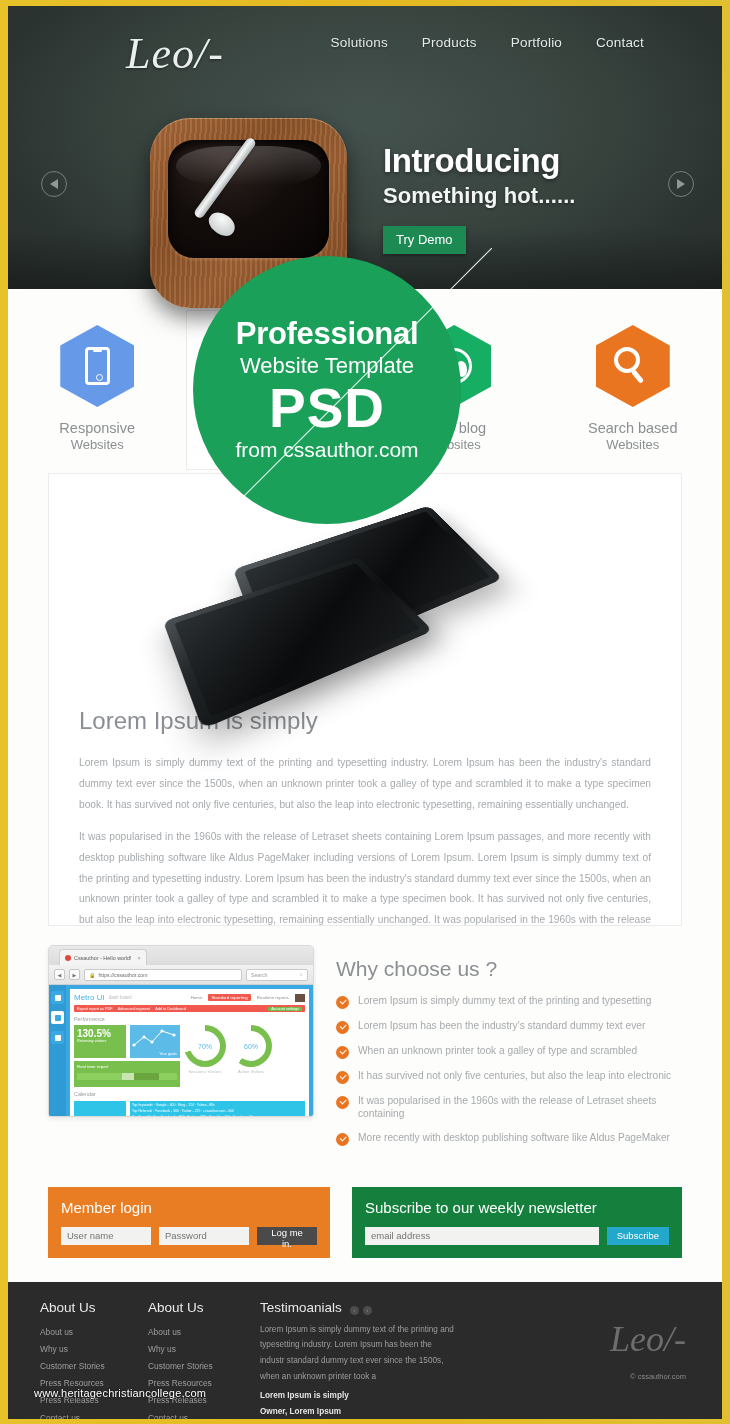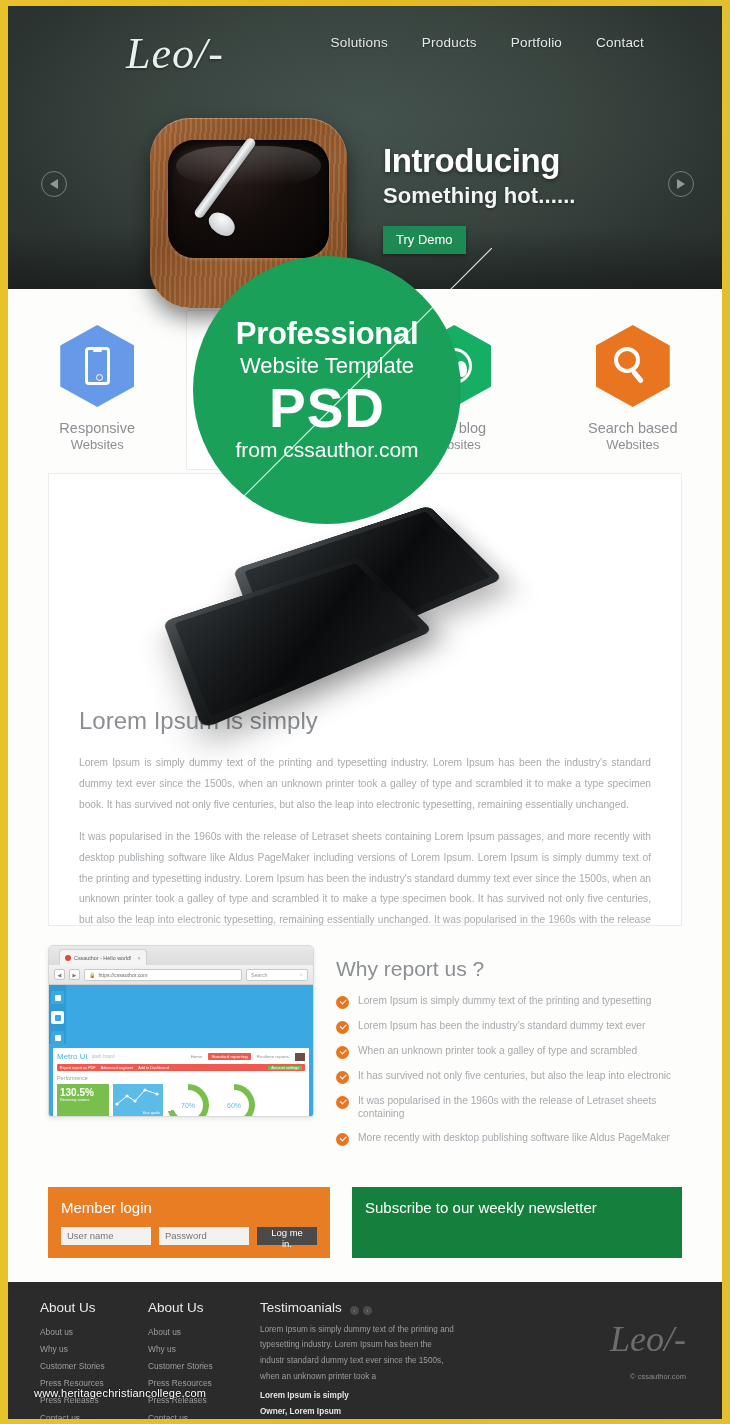--- a/index.html
+++ b/index.html
@@ -339,21 +339,21 @@
     height: 16px; background: #f4f4f4; border: 1px solid #cfcfcf; border-bottom: none;
     border-radius: 4px 4px 0 0; display: flex; align-items: center; gap: 3px;
     padding: 0 5px; font-size: 5.4px; color: #5a5a5a; max-width: 150px;
   }
   .br-tab .fav { width: 6px; height: 6px; border-radius: 50%; background: #e2473c; flex: none; }
   .br-tab .x { margin-left: 3px; color: #9a9a9a; }
   .br-urlbar { height: 20px; background: linear-gradient(#f2f2f2,#e4e4e4); display: flex; align-items: center; gap: 4px; padding: 0 5px; border-bottom: 1px solid #cfcfcf; }
   .br-nav { width: 11px; height: 11px; border: 1px solid #c6c6c6; background: #fbfbfb; border-radius: 2px; font-size: 5px; color: #777; display:flex; align-items:center; justify-content:center;}
   .br-url { flex: 1; height: 12px; background: #fff; border: 1px solid #c9c9c9; border-radius: 2px; font-size: 5.2px; color: #6a6a6a; display: flex; align-items: center; padding-left: 4px; gap: 3px;}
   .br-search { width: 62px; height: 12px; background: #fff; border: 1px solid #c9c9c9; border-radius: 2px; font-size: 5.2px; color: #9a9a9a; display: flex; align-items: center; justify-content: space-between; padding: 0 4px; }
-  .br-body { height: 131px; background: #3aa9e3; display: flex; flex-direction: column; }
+  .br-body { height: 131px; background: #3aa9e3; display: flex; }
   .br-side { width: 17px; background: #2f9ad3; padding-top: 6px; display: flex; flex-direction: column; align-items: center; gap: 7px; }
   .br-side .sq { width: 13px; height: 13px; background: #3aa9e3; border-radius: 2px; display:flex;align-items:center;justify-content:center;}
   .br-side .sq.on { background: #fff; }
   .br-side .sq i { display:block; width:6px;height:6px;background:#fff;border-radius:1px; }
   .br-side .sq.on i { background:#3aa9e3; }
   .br-main { flex: 1; background: #ffffff; margin: 4px 4px 0 4px; padding: 4px; overflow: hidden; }
   .dash-top { display: flex; align-items: center; gap: 4px; font-size: 6px; color: #49b3e8; }
   .dash-top .metro { font-size: 8px; }
   .dash-top .sm { font-size: 4.6px; color: #b8bcbe; }
   .dash-menu { margin-left: auto; display: flex; gap: 3px; align-items: center; }
@@ -686,21 +686,21 @@
               <div>Top keywords   ·   Google - 600   ·   Bing - 124   ·   Yahoo - 88s</div>
               <div>Top Referrals   ·   Facebook - 300   ·   Twitter - 275   ·   cssauthor.com - 500</div>
               <div>Top Social Traffic   ·   Facebook - 300   ·   Twitter - 275   ·   Stumble - 100   ·   Google+ - 30</div>
             </div>
           </div>
         </div>
       </div>
     </div>
 
     <div class="why-right">
-      <div class="why-title">Why report us ?</div>
+      <div class="why-title">Why choose us ?</div>
       <div class="why-item">
         <span class="check"></span>
         <span>Lorem Ipsum is simply dummy text of the printing and typesetting</span>
       </div>
       <div class="why-item">
         <span class="check"></span>
         <span>Lorem Ipsum has been the industry's standard dummy text ever</span>
       </div>
       <div class="why-item">
         <span class="check"></span>
@@ -725,20 +725,24 @@
     <div class="member">
       <div class="hd">Member login</div>
       <div class="row">
         <input class="u" type="text" placeholder="User name" style="">
         <input class="p" type="text" placeholder="Password" style="">
         <button>Log me in.</button>
       </div>
     </div>
     <div class="newsletter">
       <div class="hd">Subscribe to our weekly newsletter</div>
+      <div class="row">
+        <input type="text" placeholder="email address" style="">
+        <button>Subscribe</button>
+      </div>
     </div>
   </div>
 
   <div class="footer">
     <div class="fcol">
       <h4>About Us</h4>
       <a>About us</a>
       <a>Why us</a>
       <a>Customer Stories</a>
       <a>Press Resources</a>

